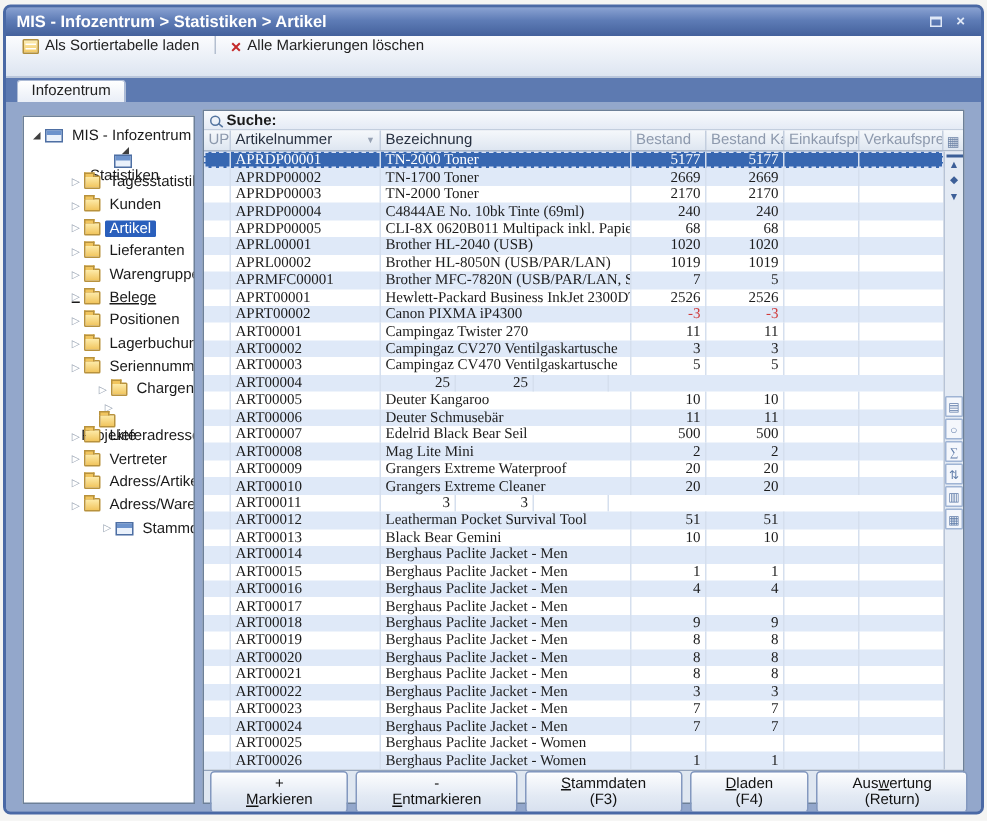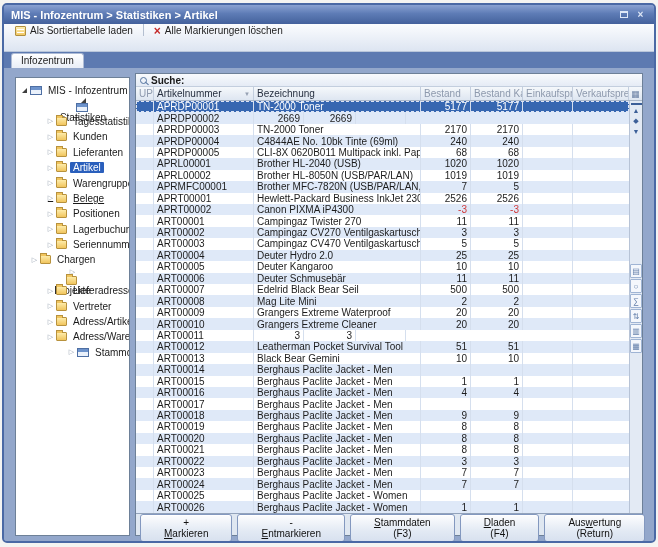--- a/index.html
+++ b/index.html
@@ -63,21 +63,21 @@
   .search-ph { color:#959da9; font-style:italic; }
 
   .hdr-row { flex:none; height:14px; background:linear-gradient(#f5f8fb,#dee6f1); border-bottom:1px solid #aab7c9;
     display:flex; font-size:10px; align-items:center; }
   .hcell { height:100%; display:flex; align-items:center; padding:0 3px; border-right:1px solid #c3cede; color:#273040; overflow:hidden; white-space:nowrap; }
   .hcell.gray { color:#8d99ad; }
   .sort-arrow { margin-left:auto; font-size:6px; color:#96a1b3; }
   .hdr-tool { flex:none; width:14px; height:100%; display:flex; align-items:center; justify-content:center;
     color:#6d83a6; font-size:9px; border-left:1px solid #c3cede; background:linear-gradient(#f5f8fb,#dee6f1); }
 
-  .grid-body { flex:1; display:flex; }
+  .grid-body { flex:1; display:flex;font-family:Liberation Serif, serif; }
   .rows-wrap { flex:1; display:flex; flex-direction:column; overflow:hidden; }
   .grow { flex:1; display:flex; font-size:10px; color:#1c1c1c; white-space:nowrap; }
   .grow.alt { background:#dfe9f8; }
   .grow .cell { overflow:hidden; padding:0 3px; display:flex; align-items:center; border-right:1px solid #d5dfee; }
   .grow .num { justify-content:flex-end; }
   .grow .num.neg { color:#d03a3a; }
   .grow.selected { background:#3767b1; color:#fff; outline:1px dashed #dbe4f6; outline-offset:-1px; }
 
   .c-up { width:18px; flex:none; }
   .c-nr { width:100px; flex:none; }
@@ -150,30 +150,30 @@
           <div class="tree-item" style="padding-left: 30px;">
             <span class="tw-arrow col"></span>
             <span class="tw-icon ico-folder"></span>
             <span class="tree-label">Tagesstatistik</span>
           </div>
           <div class="tree-item" style="padding-left: 30px;">
             <span class="tw-arrow col"></span>
             <span class="tw-icon ico-folder"></span>
             <span class="tree-label">Kunden</span>
           </div>
+          <div class="tree-item selected" style="padding-left: 30px;">
+            <span class="tw-arrow col"></span>
+            <span class="tw-icon ico-folder"></span>
+            <span class="tree-label">Artikel</span>
+          </div>
           <div class="tree-item" style="padding-left: 30px;">
             <span class="tw-arrow col"></span>
             <span class="tw-icon ico-folder"></span>
             <span class="tree-label">Lieferanten</span>
           </div>
-          <div class="tree-item selected" style="padding-left: 30px;">
-            <span class="tw-arrow col"></span>
-            <span class="tw-icon ico-folder"></span>
-            <span class="tree-label">Artikel</span>
-          </div>
           <div class="tree-item" style="padding-left: 30px;">
             <span class="tw-arrow col"></span>
             <span class="tw-icon ico-folder"></span>
             <span class="tree-label">Warengruppen</span>
           </div>
           <div class="tree-item" style="padding-left: 30px; text-decoration: underline;">
             <span class="tw-arrow col"></span>
             <span class="tw-icon ico-folder"></span>
             <span class="tree-label">Belege</span>
           </div>
@@ -185,21 +185,21 @@
           <div class="tree-item" style="padding-left: 30px;">
             <span class="tw-arrow col"></span>
             <span class="tw-icon ico-folder"></span>
             <span class="tree-label">Lagerbuchungen</span>
           </div>
           <div class="tree-item" style="padding-left: 30px;">
             <span class="tw-arrow col"></span>
             <span class="tw-icon ico-folder"></span>
             <span class="tree-label">Seriennummern</span>
           </div>
-          <div class="tree-item" style="padding-left: 14px;">
+          <div class="tree-item" style="padding-left: 48px;">
             <span class="tw-arrow col"></span>
             <span class="tw-icon ico-folder"></span>
             <span class="tree-label">Chargen</span>
           </div>
           <div class="tree-item" style=" flex-direction: column;">
             <span class="tw-arrow col"></span>
             <span class="tw-icon ico-folder"></span>
             <span class="tree-label">Projekte</span>
           </div>
           <div class="tree-item" style="padding-left: 30px;">
@@ -258,20 +258,21 @@
                   <div class="cell c-nr">APRDP00001</div>
                   <div class="cell c-name">TN-2000 Toner</div>
                   <div class="cell c-b1 num">5177</div>
                   <div class="cell c-b2 num">5177</div>
                   <div class="cell c-ek num"></div>
                   <div class="cell c-vk num"></div>
                 </div>
                 <div class="grow alt">
                   <div class="cell c-up"></div>
                   <div class="cell c-nr">APRDP00002</div>
+                  <div class="cell c-name">TN-1700 Toner</div>
                   <div class="cell c-b1 num">2669</div>
                   <div class="cell c-b2 num">2669</div>
                   <div class="cell c-ek num"></div>
                   <div class="cell c-vk num"></div>
                 </div>
                 <div class="grow">
                   <div class="cell c-up"></div>
                   <div class="cell c-nr">APRDP00003</div>
                   <div class="cell c-name">TN-2000 Toner</div>
                   <div class="cell c-b1 num">2170</div>
@@ -365,21 +366,20 @@
                   <div class="cell c-nr">ART00003</div>
                   <div class="cell c-name">Campingaz CV470 Ventilgaskartusche</div>
                   <div class="cell c-b1 num">5</div>
                   <div class="cell c-b2 num">5</div>
                   <div class="cell c-ek num"></div>
                   <div class="cell c-vk num"></div>
                 </div>
                 <div class="grow alt">
                   <div class="cell c-up"></div>
                   <div class="cell c-nr">ART00004</div>
-                  <div class="cell c-name">Deuter Hydro 2.0</div>
                   <div class="cell c-b1 num">25</div>
                   <div class="cell c-b2 num">25</div>
                   <div class="cell c-ek num"></div>
                   <div class="cell c-vk num"></div>
                 </div>
                 <div class="grow">
                   <div class="cell c-up"></div>
                   <div class="cell c-nr">ART00005</div>
                   <div class="cell c-name">Deuter Kangaroo</div>
                   <div class="cell c-b1 num">10</div>

